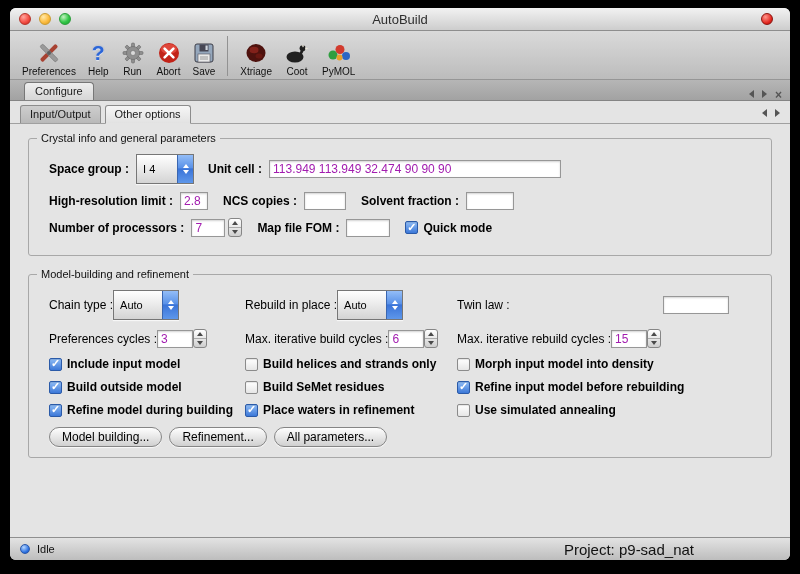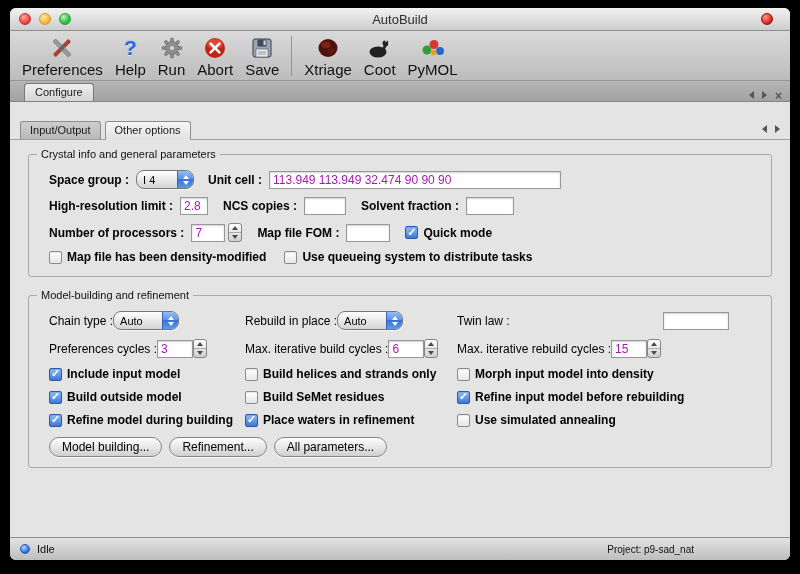--- a/index.html
+++ b/index.html
@@ -29,21 +29,21 @@
   .record-dot { position:absolute; right:17px; top:5px; width:12px; height:12px; border-radius:50%;
     background:radial-gradient(circle at 35% 30%, #ff968c, #e2241c 65%, #9e120c); border:1px solid #8c1510; }
   
   .toolbar {
     flex:0 0 49px; background:linear-gradient(#dadada,#bcbcbc);
     border-bottom:1px solid #969696; display:flex; align-items:flex-end;
     padding:2px 6px 1px 6px;
   }
   .tb-item { display:flex; flex-direction:column; align-items:center; justify-content:flex-end; padding:1px 6px; }
   .tb-icon { height:27px; display:flex; align-items:center; justify-content:center; }
-  .tb-label { font-size:15px; color:#111; white-space:nowrap; }
+  .tb-label { font-size:10px; color:#111; white-space:nowrap; }
   .tb-sep { width:1px; align-self:center; height:40px; background:#929292; margin:0 6px; }
   .icon-help::after { content:"?"; font-size:21px; font-weight:bold; color:#2b66d8;
     text-shadow:0 1px 1px rgba(255,255,255,.7), 0 0 2px rgba(40,90,200,.4); }
   
   .maintabs {
     flex:0 0 21px; background:linear-gradient(#b6b6b6,#a2a2a2);
     border-bottom:1px solid #848484; display:flex; align-items:flex-end;
     padding:0 0 0 14px; position:relative;
   }
   .mtab {
@@ -52,42 +52,42 @@
   }
   .mtab.active   { background:linear-gradient(#eeeeee,#d6d6d6); }
   .mtab.inactive { background:linear-gradient(#c2c2c2,#acacac); color:#333; }
   .tabnav { position:absolute; right:8px; top:5px; display:flex; gap:8px; align-items:center; }
   .nav-l { width:0; height:0; border-top:4px solid transparent; border-bottom:4px solid transparent; border-right:5px solid #555; }
   .nav-r { width:0; height:0; border-top:4px solid transparent; border-bottom:4px solid transparent; border-left:5px solid #555; }
   .nav-x::after { content:"×"; font-size:12px; font-weight:bold; color:#555; line-height:10px; }
   
   .content { flex:1 1 auto; background:#e4e4e4; display:flex; flex-direction:column; overflow:hidden; }
   .subtabs { flex:0 0 22px; display:flex; align-items:flex-end; padding:4px 8px 0 10px;
-    border-bottom:1px solid #a0a0a0; position:relative;margin-top:15px; }
+    border-bottom:1px solid #a0a0a0; position:relative; }
   .stab { font-size:11px; padding:2px 9px 3px; margin-right:4px; white-space:nowrap;
     border:1px solid #8c8c8c; border-radius:3px 3px 0 0; color:#1a1a1a; }
   .stab.active   { background:linear-gradient(#f6f6f6,#e2e2e2); border-bottom:1px solid #e4e4e4; margin-bottom:-1px; }
   .stab.inactive { background:linear-gradient(#cecece,#b9b9b9); border-bottom:none; }
   .subnav { position:absolute; right:10px; top:8px; display:flex; gap:8px; align-items:center; }
   
   .groupbox { position:relative; border:1px solid #a8a8a8; border-radius:3px;
     margin:14px 18px 0 18px; padding:15px 20px 10px 20px; }
   .gb-title { position:absolute; top:-7px; left:8px; background:#e4e4e4; padding:0 4px;
     font-size:11px; color:#111; white-space:nowrap; }
   .row { display:flex; align-items:center; margin-bottom:8px; }
   .blabel { font-weight:bold; font-size:12px; color:#000; white-space:nowrap; }
   .rlabel { font-size:12px; color:#000; white-space:nowrap; }
   .ml7  { margin-left:7px; }  .ml14 { margin-left:14px; }  .ml15 { margin-left:15px; }
   .tfield { height:18px; border:1px solid #979797; background:#fff; font-size:12px;
     font-family:inherit; padding:0 3px; box-shadow:inset 0 1px 2px rgba(0,0,0,.18); color:#a21caf; }
   .w-unitcell{width:292px} .w52{width:28px} .w42{width:42px} .w48{width:48px}
   .w34{width:34px} .w44{width:44px} .w36{width:36px} .w66f{width:66px}
   
-  .dropdown { display:inline-flex; align-items:stretch; height:19px; border:1px solid #767676;
-    border-radius:8px; overflow:hidden; background:linear-gradient(#ffffff,#d4d4d4);
+  .dropdown { display:inline-flex; align-items:stretch; height:30px; border:1px solid #767676;
+    border-radius:0; overflow:hidden; background:linear-gradient(#ffffff,#d4d4d4);
     box-shadow:0 1px 1px rgba(255,255,255,.7);justify-content:center; }
   .dd-text { flex:1; display:flex; align-items:center; padding:0 6px; font-size:11px; color:#000; white-space:nowrap; }
   .dd-cap { width:16px; background:linear-gradient(#93bdf7 0%, #5a92e8 45%, #3a74d8 50%, #5e97ea 100%);
     border-left:1px solid #3a66b0; display:flex; flex-direction:column; align-items:center; justify-content:center; }
   .w58 { width:58px; } .w66 { width:66px; }
   .tw-u { width:0; height:0; border-left:3px solid transparent; border-right:3px solid transparent; border-bottom:4px solid #fff; margin-bottom:2px; }
   .tw-d { width:0; height:0; border-left:3px solid transparent; border-right:3px solid transparent; border-top:4px solid #fff; }
   
   .stepper { width:14px; height:19px; margin-left:3px; display:flex; flex-direction:column;
     border:1px solid #868686; border-radius:3px; overflow:hidden; background:linear-gradient(#ffffff,#cfcfcf); }
@@ -112,21 +112,21 @@
   .btnrow { display:flex; gap:7px; margin-top:2px; }
   .mac-btn { height:20px; border:1px solid #858585; border-radius:10px;
     background:linear-gradient(#fefefe,#d0d0d0); font-size:12px; font-family:inherit;
     padding:0 12px; color:#000; box-shadow:0 1px 1px rgba(255,255,255,.8); }
   
   .statusbar { flex:0 0 23px; background:linear-gradient(#e3e3e3,#bdbdbd);
     border-top:1px solid #8f8f8f; display:flex; align-items:center; padding:0 10px; position:relative; }
   .status-dot { width:10px; height:10px; border-radius:50%;
     background:radial-gradient(circle at 35% 30%, #b4d6ff, #2a6fe0 65%, #1a4fb0); border:1px solid #2a57a8; margin-right:7px; }
   .status-text { font-size:11px; color:#111; }
-  .project-text { position:absolute; right:96px; font-size:10px; color:#111; }
+  .project-text { position:absolute; right:96px; font-size:15px; color:#111; }
 </style>
 </head>
 <body>
 
 <div class="window">
 
   <div class="titlebar">
     <div class="traffic">
       <span class="tl red"></span>
       <span class="tl yellow"></span>
@@ -282,30 +282,20 @@
             </span>
         </div>
         <span class="blabel ml15">Map file FOM :</span>
         <input class="tfield w44 ml7" value="" style="">
         <div class="checkline ml15">
           <span class="cb" data-checked="true"></span>
           <span class="cblabel">Quick mode</span>
         </div>
       </div>
 
-      <div class="row" style="margin-bottom:2px;">
-        <div class="checkline">
-          <span class="cb" data-checked="false"></span>
-          <span class="cblabel">Map file has been density-modified</span>
-        </div>
-        <div class="checkline" style="margin-left:18px;">
-          <span class="cb" data-checked="false"></span>
-          <span class="cblabel">Use queueing system to distribute tasks</span>
-        </div>
-      </div>
     </div>
 
     <div class="groupbox" style="margin-top:18px;">
       <span class="gb-title">Model-building and refinement</span>
 
       <div class="grid3">
         <div class="cell">
           <span class="rlabel">Chain type :</span>
           <div class="dropdown w66">
             <span class="dd-text">Auto</span>

